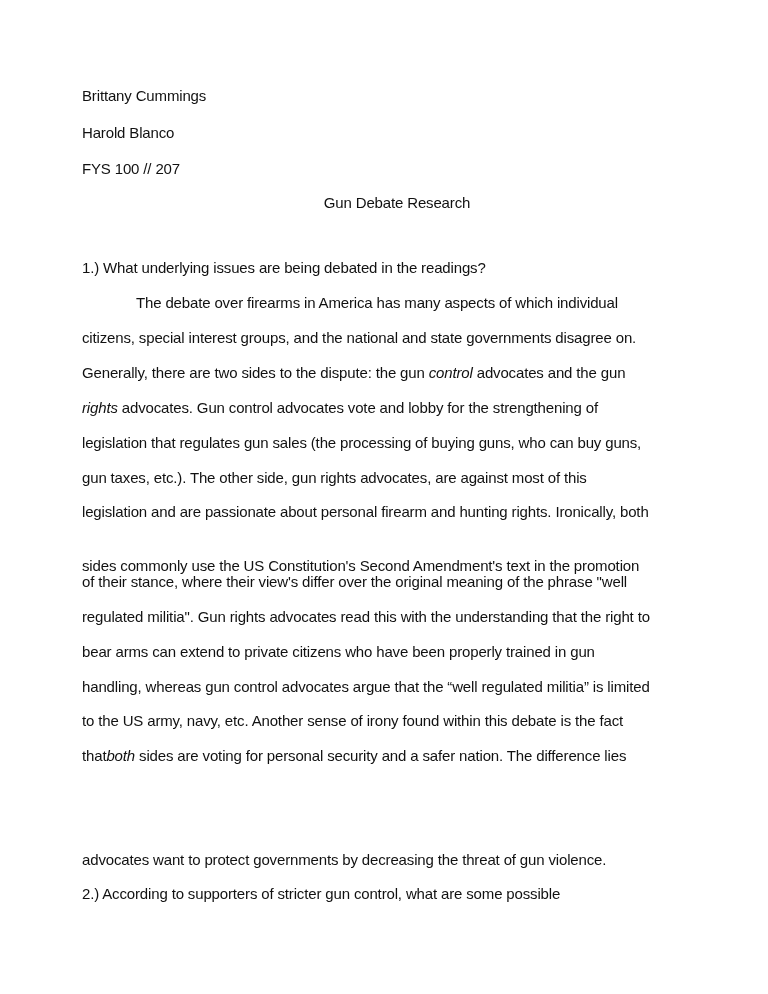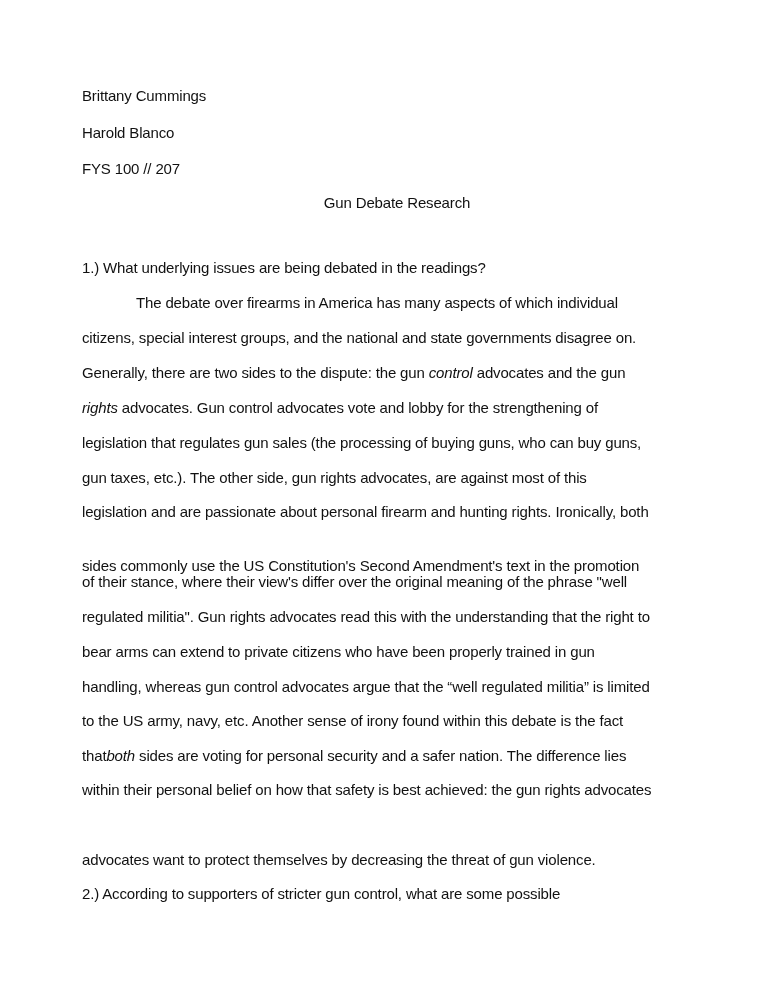--- a/index.html
+++ b/index.html
@@ -32,18 +32,17 @@
   <div class="line" style="top:433px">legislation that regulates gun sales (the processing of buying guns, who can buy guns,</div>
   <div class="line" style="top:468px">gun taxes, etc.). The other side, gun rights advocates, are against most of this</div>
   <div class="line" style="top:502px">legislation and are passionate about personal firearm and hunting rights. Ironically, both</div>
   <div class="line" style="top:556px">sides commonly use the US Constitution's Second Amendment's text in the promotion</div>
   <div class="line" style="top:572px">of their stance, where their view's differ over the original meaning of the phrase "well</div>
   <div class="line" style="top:607px">regulated militia". Gun rights advocates read this with the understanding that the right to</div>
   <div class="line" style="top:642px">bear arms can extend to private citizens who have been properly trained in gun</div>
   <div class="line" style="top:677px">handling, whereas gun control advocates argue that the “well regulated militia” is limited</div>
   <div class="line" style="top:746px"><span>that</span><i>both</i><span> sides are voting for personal security and a safer nation. The difference lies</span></div>
   <div class="line" style="top:711px">to the US army, navy, etc. Another sense of irony found within this debate is the fact</div>
-  <div class="line" style="top:780px">within their personal belief on how that safety is best achieved: the gun rights advocates</div>
-  <div class="line" style="top:850px">advocates want to protect themselves by decreasing the threat of gun violence.</div>
+  <div class="line" style="top:850px">advocates want to protect governments by decreasing the threat of gun violence.</div>
 
   <div class="line" style="top:884px"><span>2.)</span> <b>According to supporters of stricter gun control, what are some possible</b></div>
 
 </div>
 
 </body></html>

